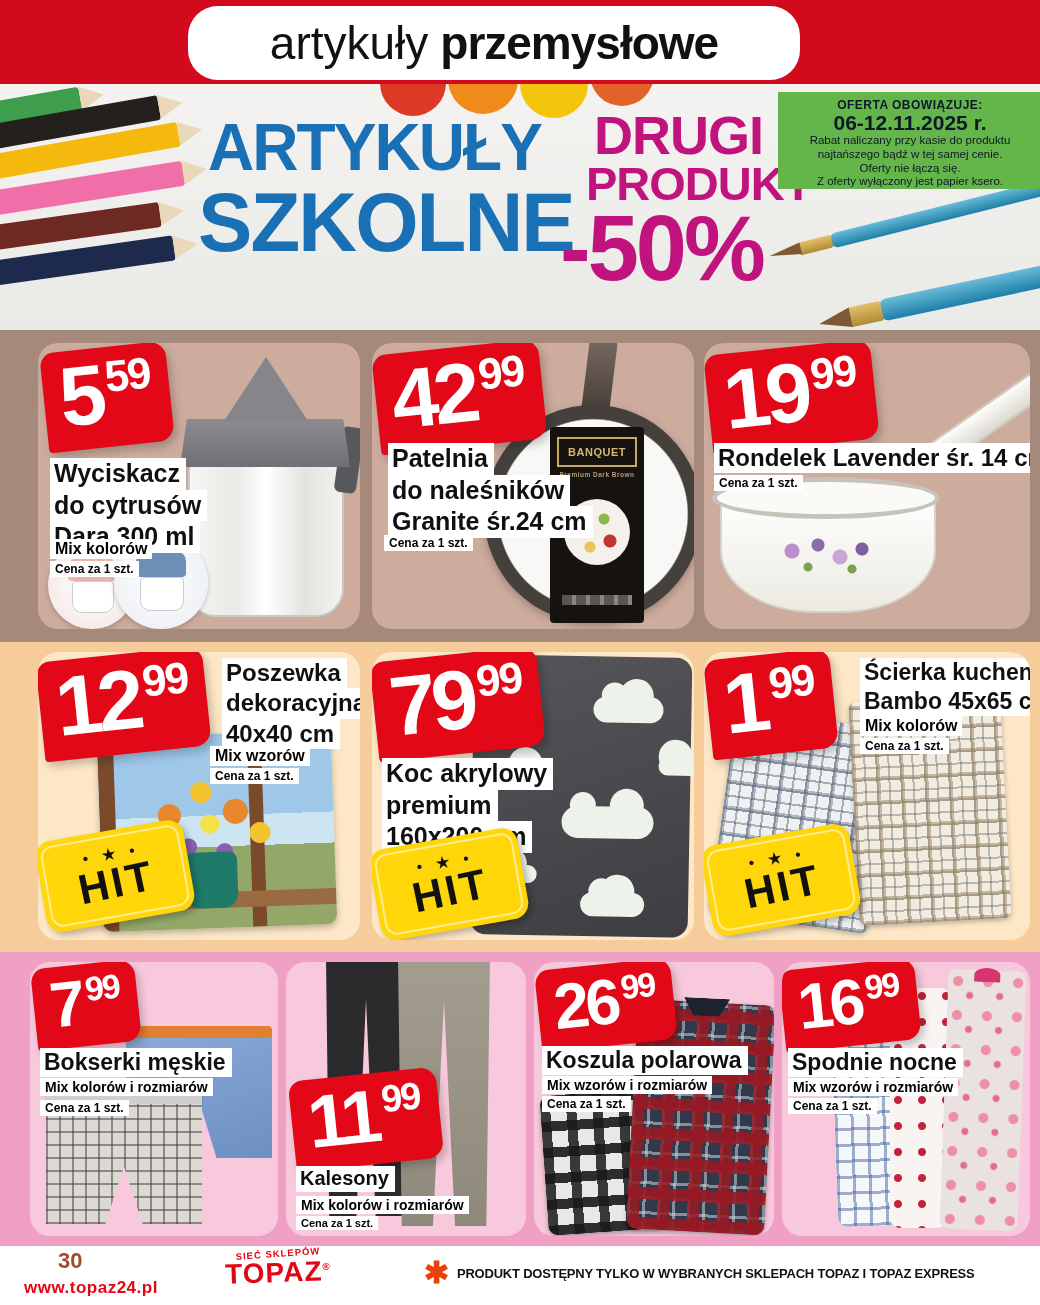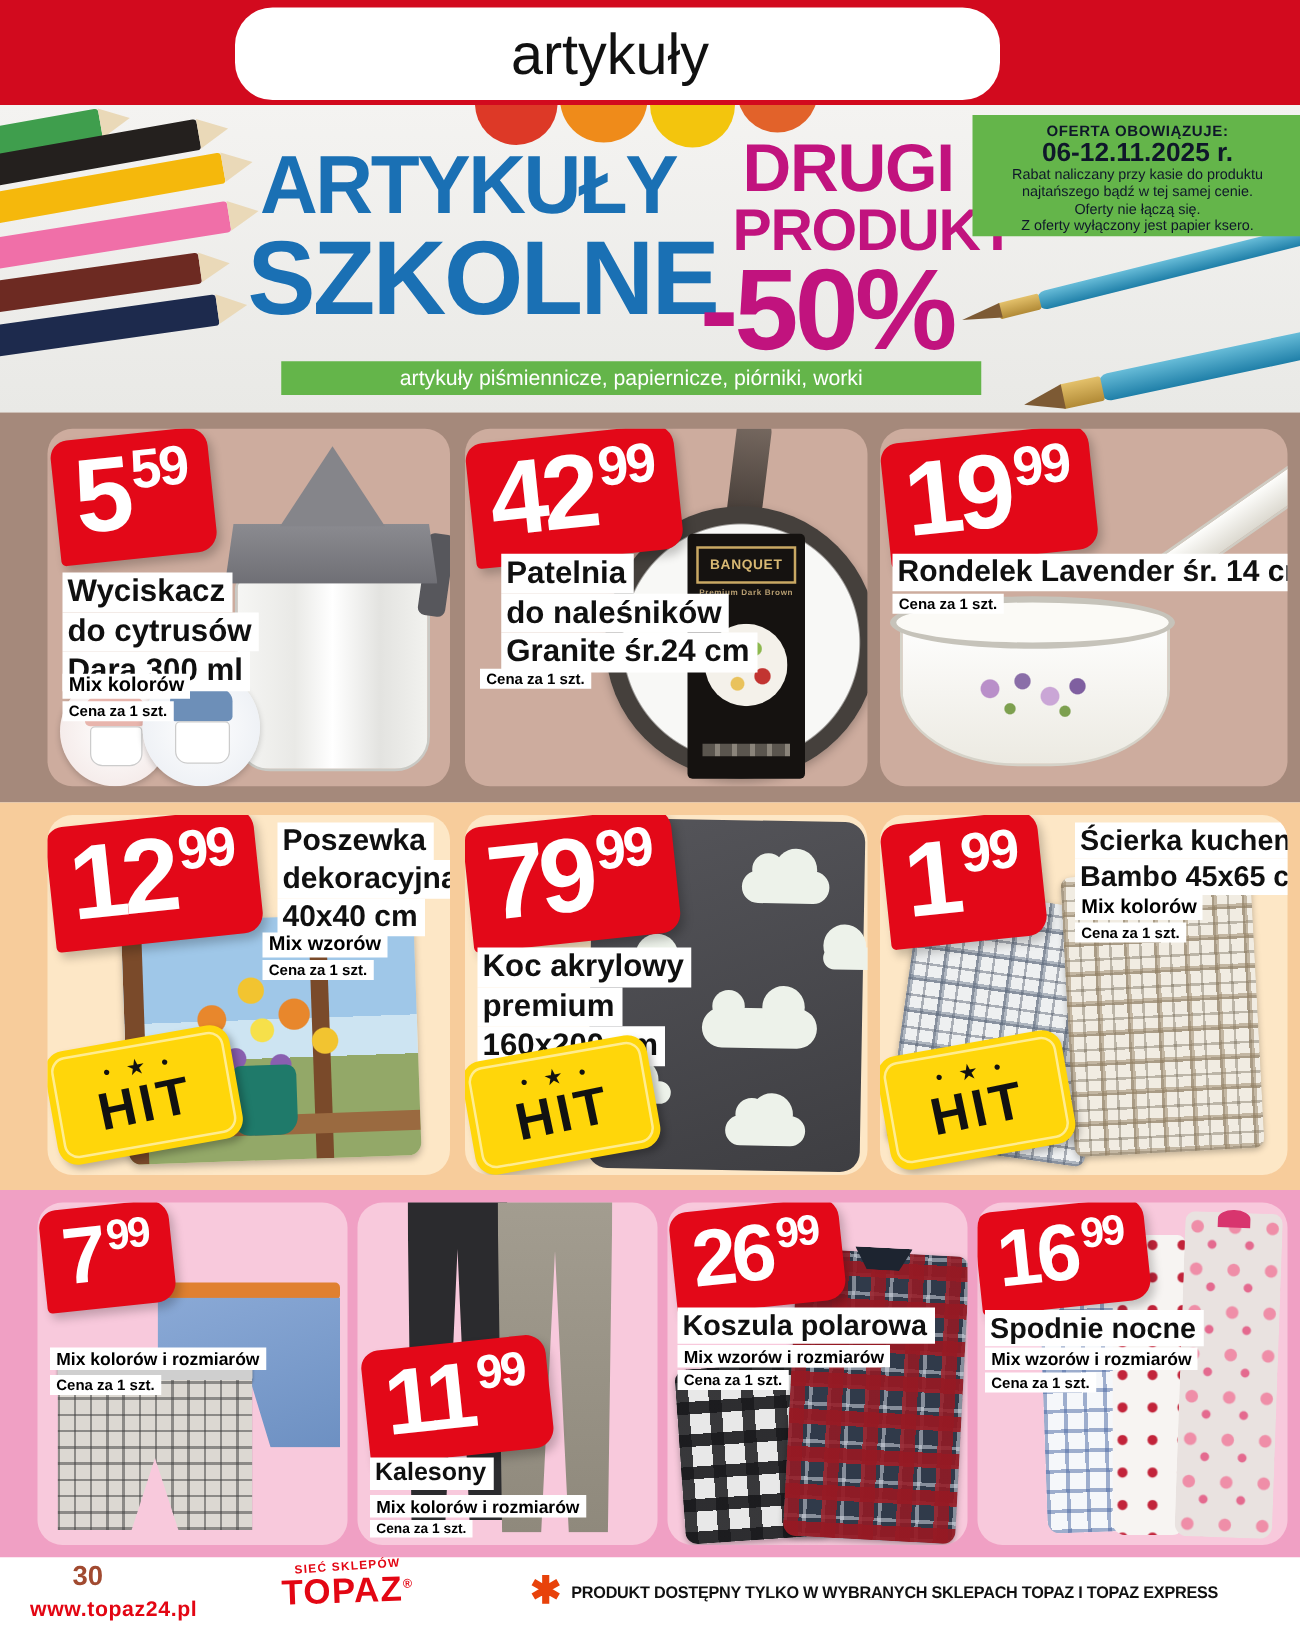--- a/index.html
+++ b/index.html
@@ -101,20 +101,21 @@
   .note{position:absolute;left:424px;top:12px;display:flex;align-items:center;}
   .note .ast{color:#e8420b;font-size:30px;font-weight:800;margin-right:8px;line-height:1;}
   .note .ntx{color:#111;font-size:13.5px;font-weight:700;letter-spacing:-.2px;transform:scaleX(.96);transform-origin:left center;}
 </style>
 </head>
 <body>
 
 <div class="header">
   <div class="brandpill">
     <span class="reg">artykuły</span>
+    <span class="bld">przemysłowe</span>
   </div>
 </div>
 
 <div class="banner">
 
   <div class="blob" style="left:380px;top:-34px;width:66px;height:66px;background:#dd3927;"></div>
   <div class="blob" style="left:448px;top:-40px;width:70px;height:70px;background:#ef8b1a;"></div>
   <div class="blob" style="left:520px;top:-34px;width:68px;height:68px;background:#f3c50d;"></div>
   <div class="blob" style="left:590px;top:-42px;width:64px;height:64px;background:#e2622a;"></div>
 
@@ -153,21 +154,20 @@
   <div class="mag" style="left:560px;top:118px;font-size:92px;letter-spacing:-3px;">-50%</div>
 
   <div class="offerbox">
     <div class="l1">OFERTA OBOWIĄZUJE:</div>
     <div class="l2">06-12.11.2025 r.</div>
     <div class="sm">Rabat naliczany przy kasie do produktu</div>
     <div class="sm">najtańszego bądź w tej samej cenie.</div>
     <div class="sm">Oferty nie łączą się.</div>
     <div class="sm">Z oferty wyłączony jest papier ksero.</div>
   </div>
-  <div class="greenstrip">artykuły piśmiennicze, papiernicze, piórniki, worki</div>
 </div>
 
 <div class="row row1">
 
   <section class="card" style="left:38px;top:13px;width:322px;height:286px;">
     <div class="price" style="left:6px;top:4px;">
       <span class="main">5</span>
       <span class="cents">59</span>
     </div>
 
@@ -204,21 +204,21 @@
     <div class="abs" style="left:178px;top:84px;width:94px;height:196px;background:#151210;border-radius:4px;z-index:3;text-align:center;">
       <div style="margin:10px auto 0;width:76px;height:26px;border:2px solid #c9a863;color:#d8b873;font-size:11px;font-weight:800;line-height:26px;letter-spacing:.5px;">BANQUET</div>
       <div style="margin-top:4px;color:#b89f72;font-size:6.5px;font-weight:700;letter-spacing:.5px;">Premium Dark Brown</div>
       <div class="abs" style="left:14px;top:72px;width:66px;height:66px;border-radius:50%;background:#f4f1ea;background-image:radial-gradient(circle at 20px 26px,#e07a28 6px,transparent 7px),radial-gradient(circle at 40px 20px,#8db84e 5px,transparent 6px),radial-gradient(circle at 46px 42px,#c23431 6px,transparent 7px),radial-gradient(circle at 26px 48px,#e9c25c 5px,transparent 6px);"></div>
       <div class="abs" style="left:12px;top:168px;width:70px;height:10px;background:repeating-linear-gradient(90deg,#5a554e 0 10px,#8a847a 10px 14px);"></div>
     </div>
     <div class="price" style="left:4px;top:4px;">
       <span class="main">42</span>
       <span class="cents">99</span>
     </div>
-    <div class="pname" style="left:29px;top:100px;text-align:center;">
+    <div class="pname" style="left:16px;top:100px;text-align:center;">
       <span>Patelnia</span>
       <span>do naleśników</span>
       <span>Granite śr.24 cm</span>
     </div>
     <div class="sub2" style="left:12px;top:192px;">
         <span>Cena za 1 szt.</span>
       </div>
   </section>
 
   <section class="card" style="left:704px;top:13px;width:326px;height:286px;">
@@ -347,20 +347,23 @@
       <div class="abs" style="left:0;top:0;width:146px;height:14px;background:#e08030;border-radius:4px;"></div>
       <div class="abs" style="left:0;top:12px;width:146px;height:120px;background:linear-gradient(160deg,#8aa9d6,#6d90c2);clip-path:polygon(0 0,100% 0,100% 100%,62% 100%,50% 52%,38% 100%,0 100%);"></div>
     </div>
     <div class="abs" style="left:16px;top:126px;width:156px;height:136px;z-index:2;">
       <div class="abs" style="left:0;top:0;width:156px;height:18px;background:#cfcfcf;border-radius:4px;box-shadow:0 1px 2px rgba(0,0,0,.3);"></div>
       <div class="abs grid-gray" style="left:0;top:16px;width:156px;height:120px;clip-path:polygon(0 0,100% 0,100% 100%,62% 100%,50% 52%,38% 100%,0 100%);"></div>
     </div>
     <div class="price sm" style="left:4px;top:2px;">
       <span class="main">7</span>
       <span class="cents">99</span>
+    </div>
+    <div class="pname n3" style="left:10px;top:86px;">
+      <span>Bokserki męskie</span>
     </div>
     <div class="sub1" style="left:10px;top:116px;font-size:14px;">
         <span>Mix kolorów i rozmiarów</span>
       </div>
     <div class="sub2" style="left:10px;top:138px;">
         <span>Cena za 1 szt.</span>
       </div>
   </section>
 
   <section class="card" style="left:286px;top:10px;width:240px;height:274px;">

